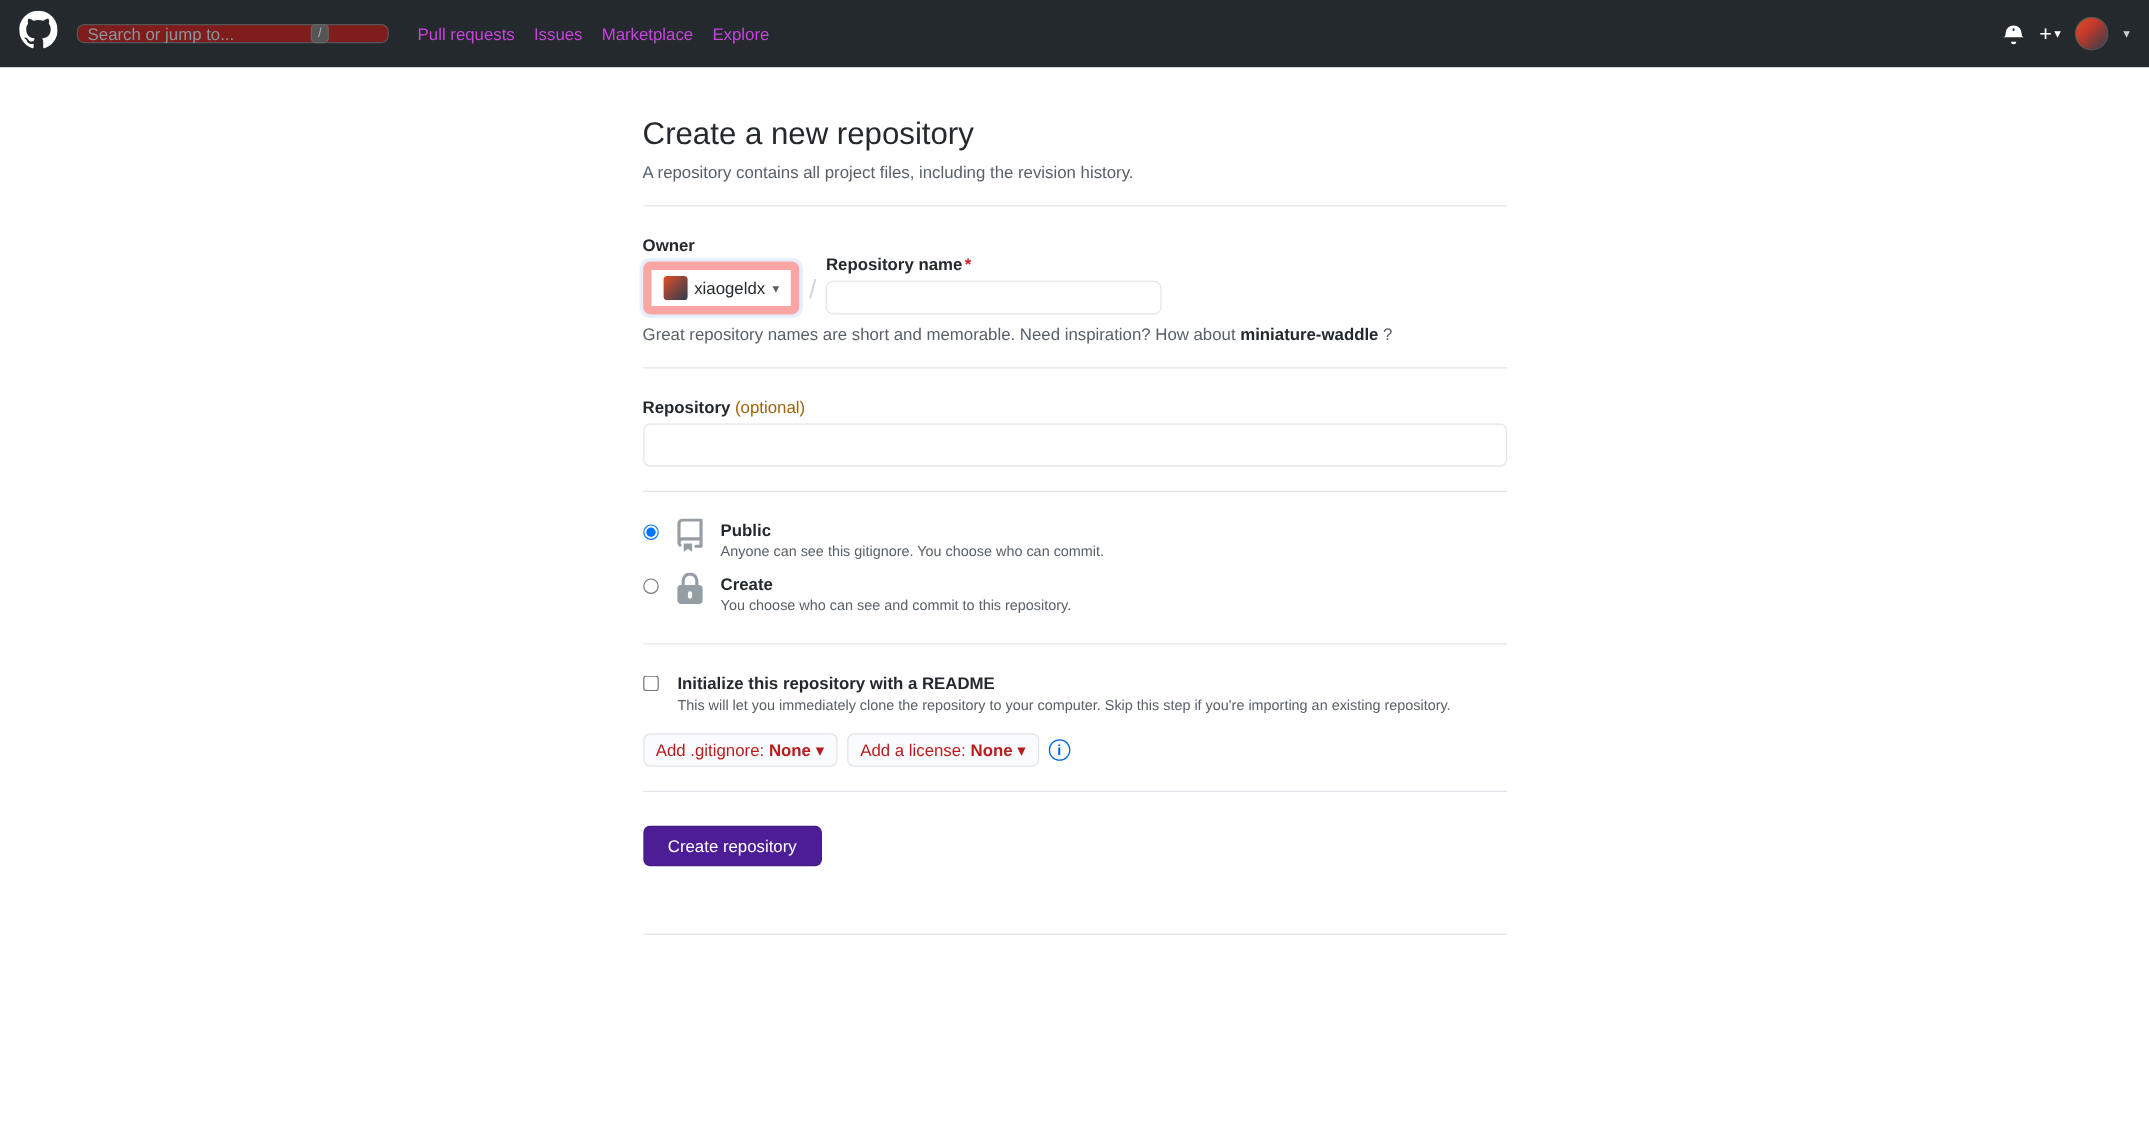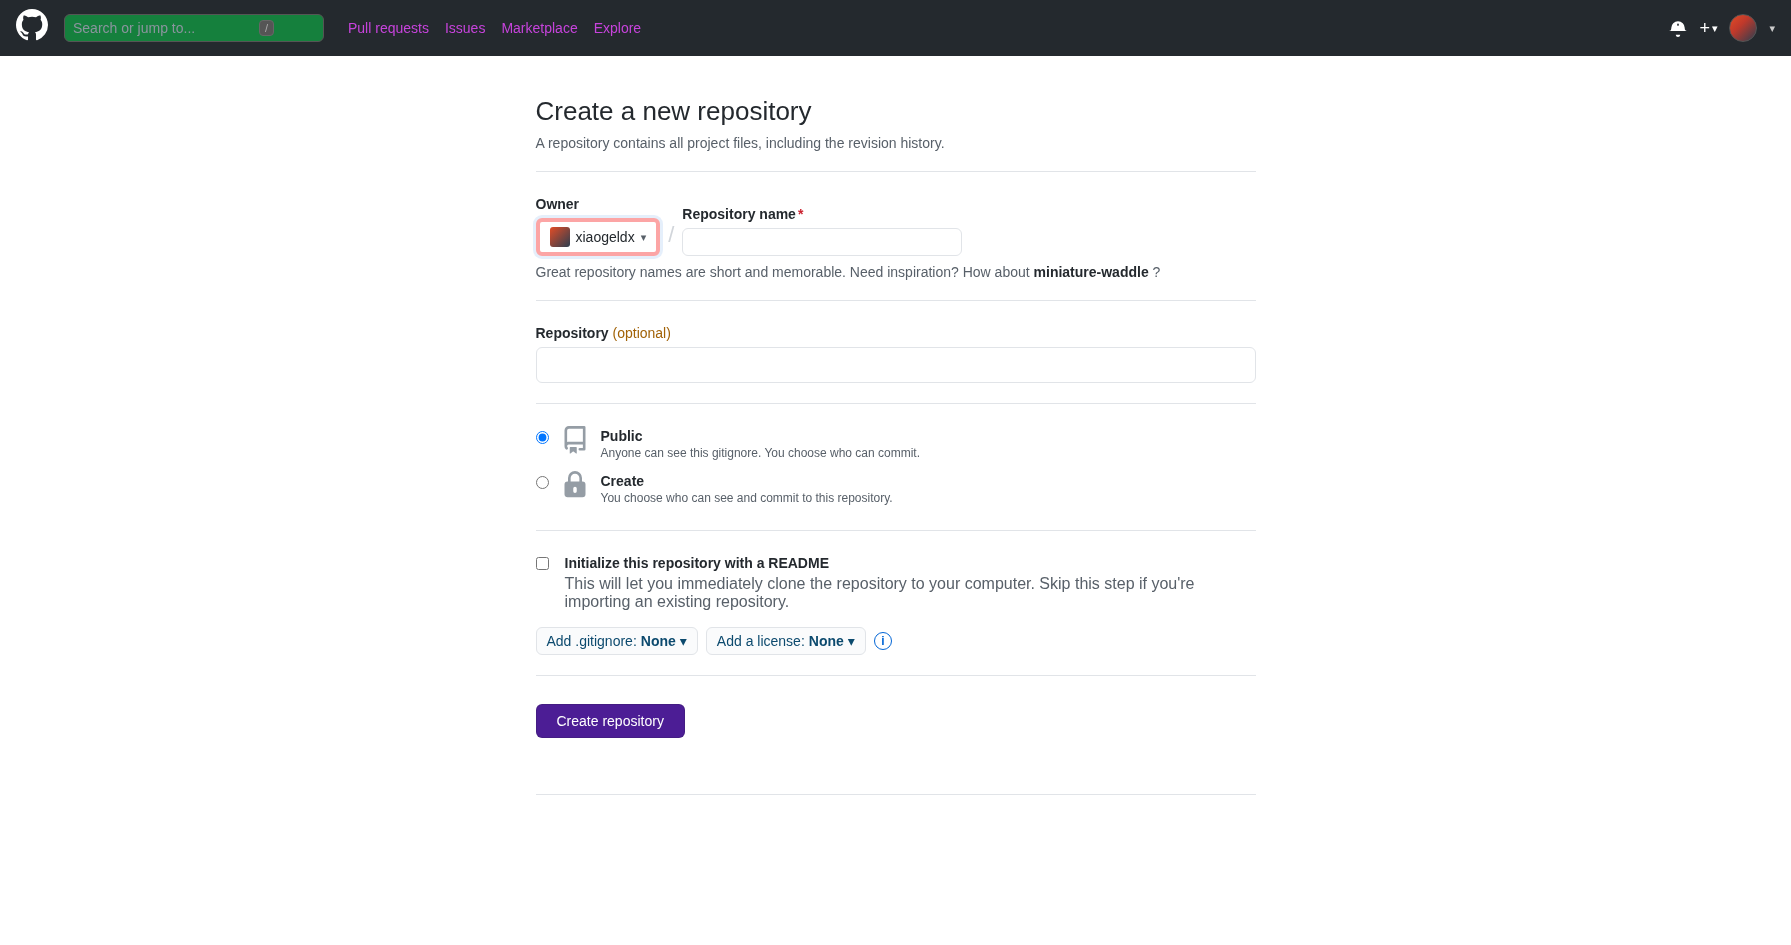--- a/index.html
+++ b/index.html
@@ -15,24 +15,24 @@
       gap: 16px;
     }
     .navbar-logo {
       color: #fff;
       font-size: 24px;
       flex-shrink: 0;
     }
     .navbar-search {
       display: flex;
       align-items: center;
-      background: #15803d;
+      background: #7f1d1d;
       border: 1px solid #555;
       border-radius: 6px;
-      height: 28px;
+      height: 16px;
       padding: 0 8px;
       gap: 6px;
       flex: 0 0 260px;
     }
     .navbar-search input {
       background: transparent;
       border: none;
       outline: none;
       color: #ccc;
       font-size: 14px;
@@ -133,21 +133,21 @@
     }
     .form-label .optional {
       color: #586069;
       font-weight: 400;
       font-size: 14px;
     }
     .owner-select {
       display: flex;
       align-items: center;
       gap: 6px;
-      border: 4px solid #fca5a5;
+      border: 7px solid #fca5a5;
       border-radius: 6px;
       padding: 5px 10px;
       background: #fff;
       cursor: pointer;
       font-size: 14px;
       color: #24292e;
       box-shadow: 0 0 0 3px rgba(3,102,214,0.1);
     }
     .owner-avatar {
       width: 20px;
@@ -241,39 +241,39 @@
       margin-top: 2px;
       cursor: pointer;
       flex-shrink: 0;
     }
     .checkbox-label {
       font-size: 14px;
       font-weight: 600;
       color: #24292e;
     }
     .checkbox-desc {
-      font-size: 16px;
+      font-size: 12px;
       color: #586069;
       margin-top: 4px;
     }
 
     
     .dropdowns-row {
       display: flex;
       gap: 8px;
       align-items: center;
       margin-top: 16px;
     }
     .dropdown-btn {
       border: 1px solid #e1e4e8;
       border-radius: 6px;
       background: #fafbfc;
       padding: 5px 10px;
       font-size: 14px;
-      color: #0c4a6e;
+      color: #b91c1c;
       cursor: pointer;
       display: flex;
       align-items: center;
       gap: 4px;
     }
     .info-icon {
       width: 18px;
       height: 18px;
       border-radius: 50%;
       border: 1px solid #0366d6;

